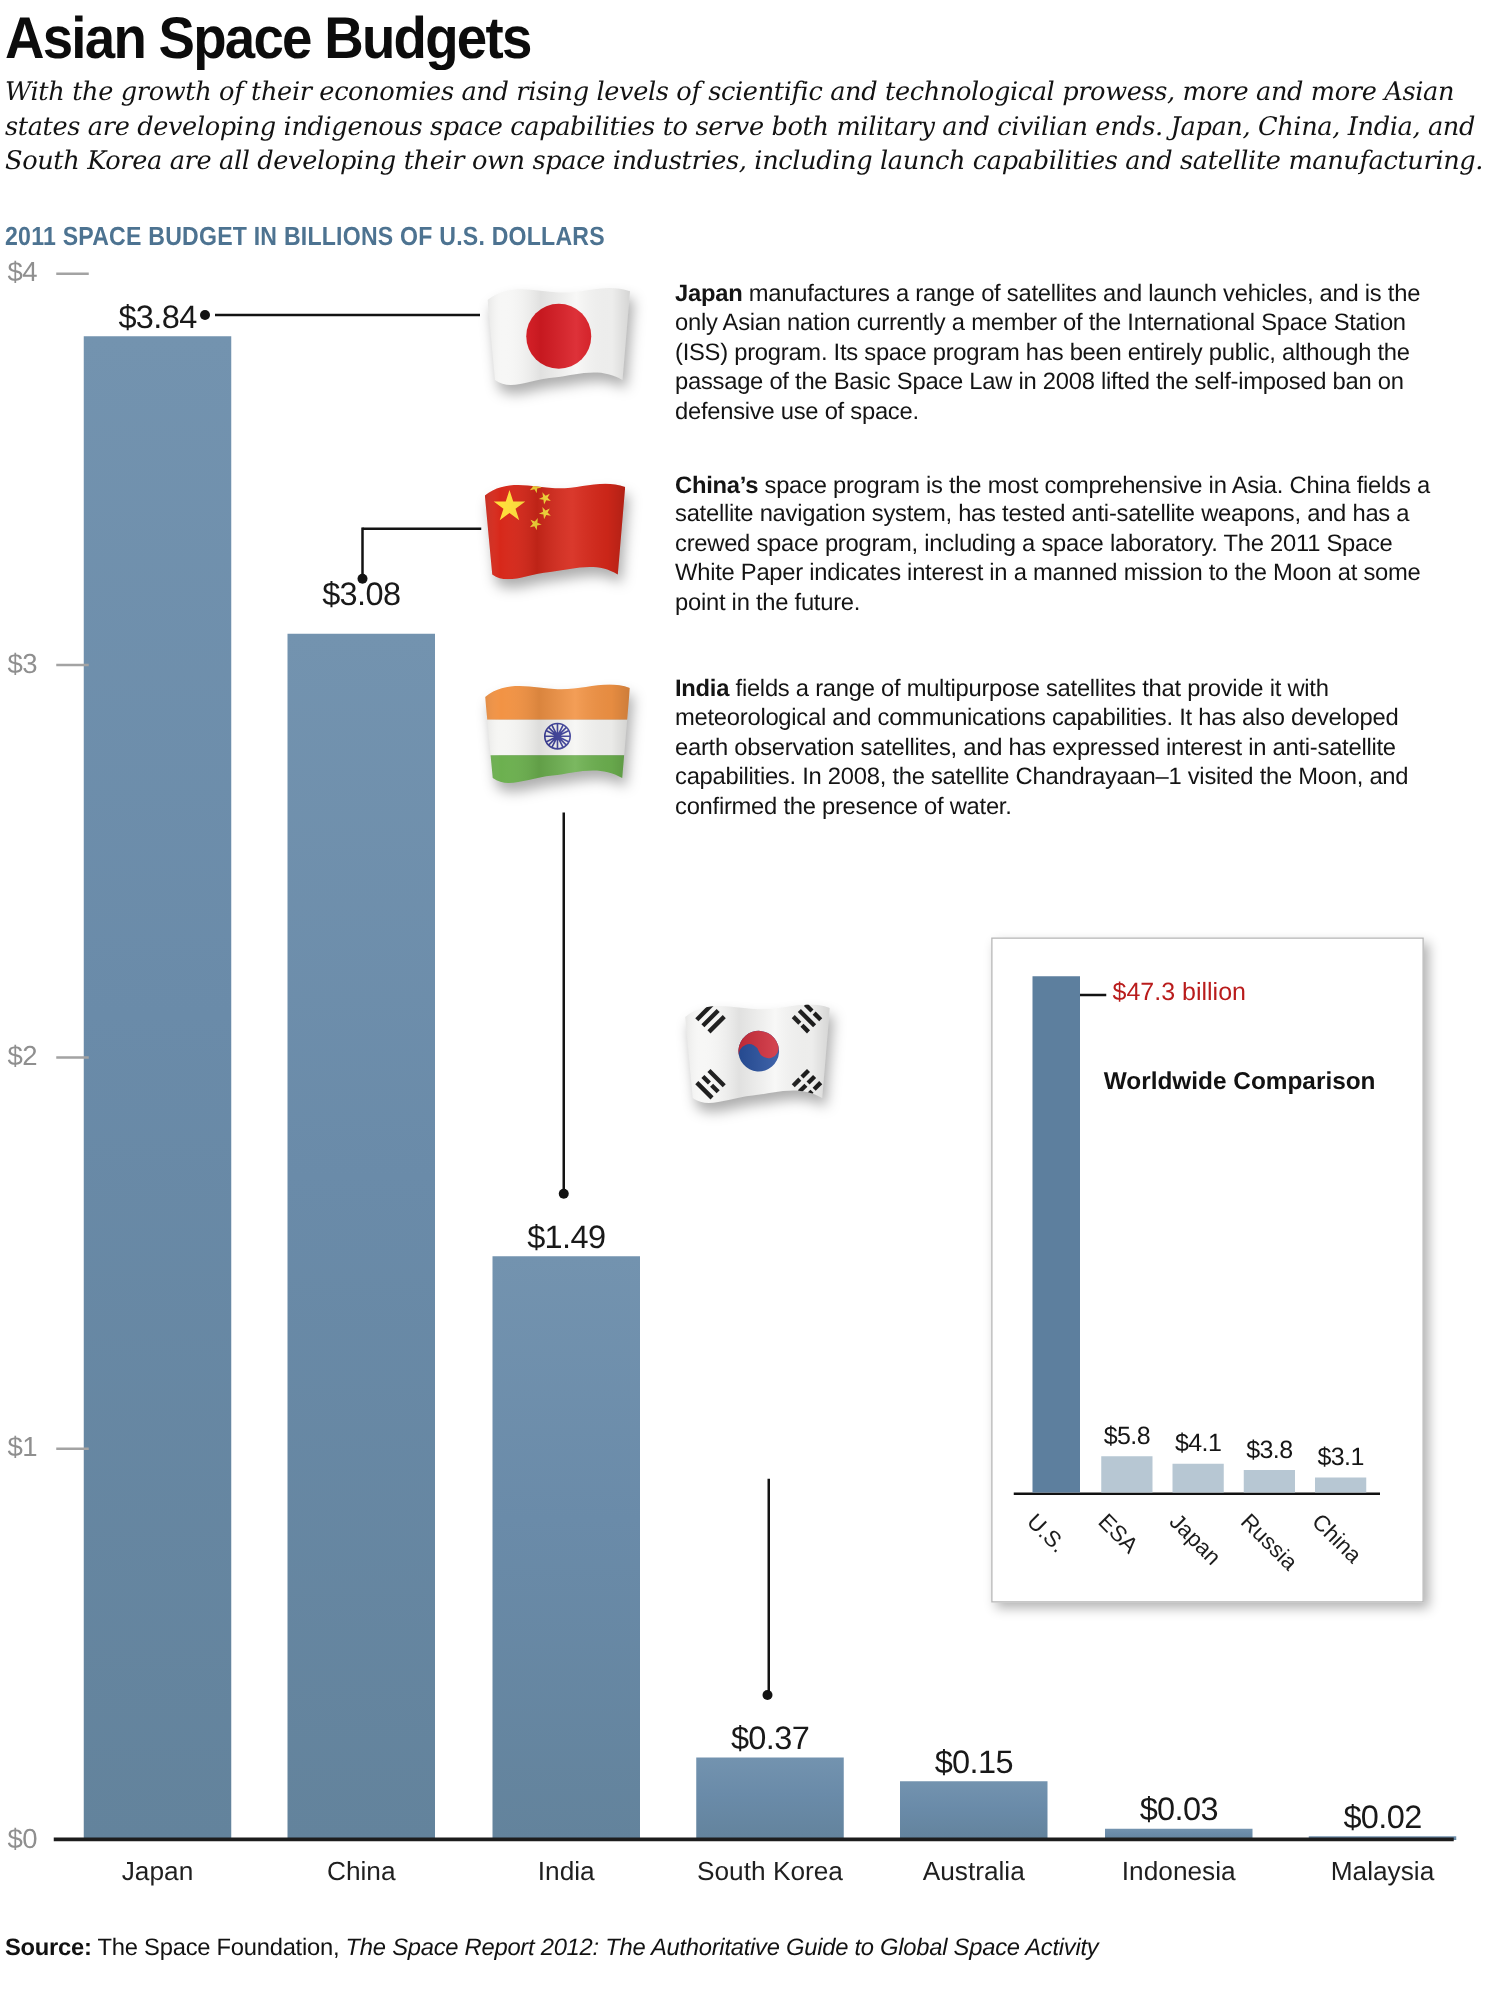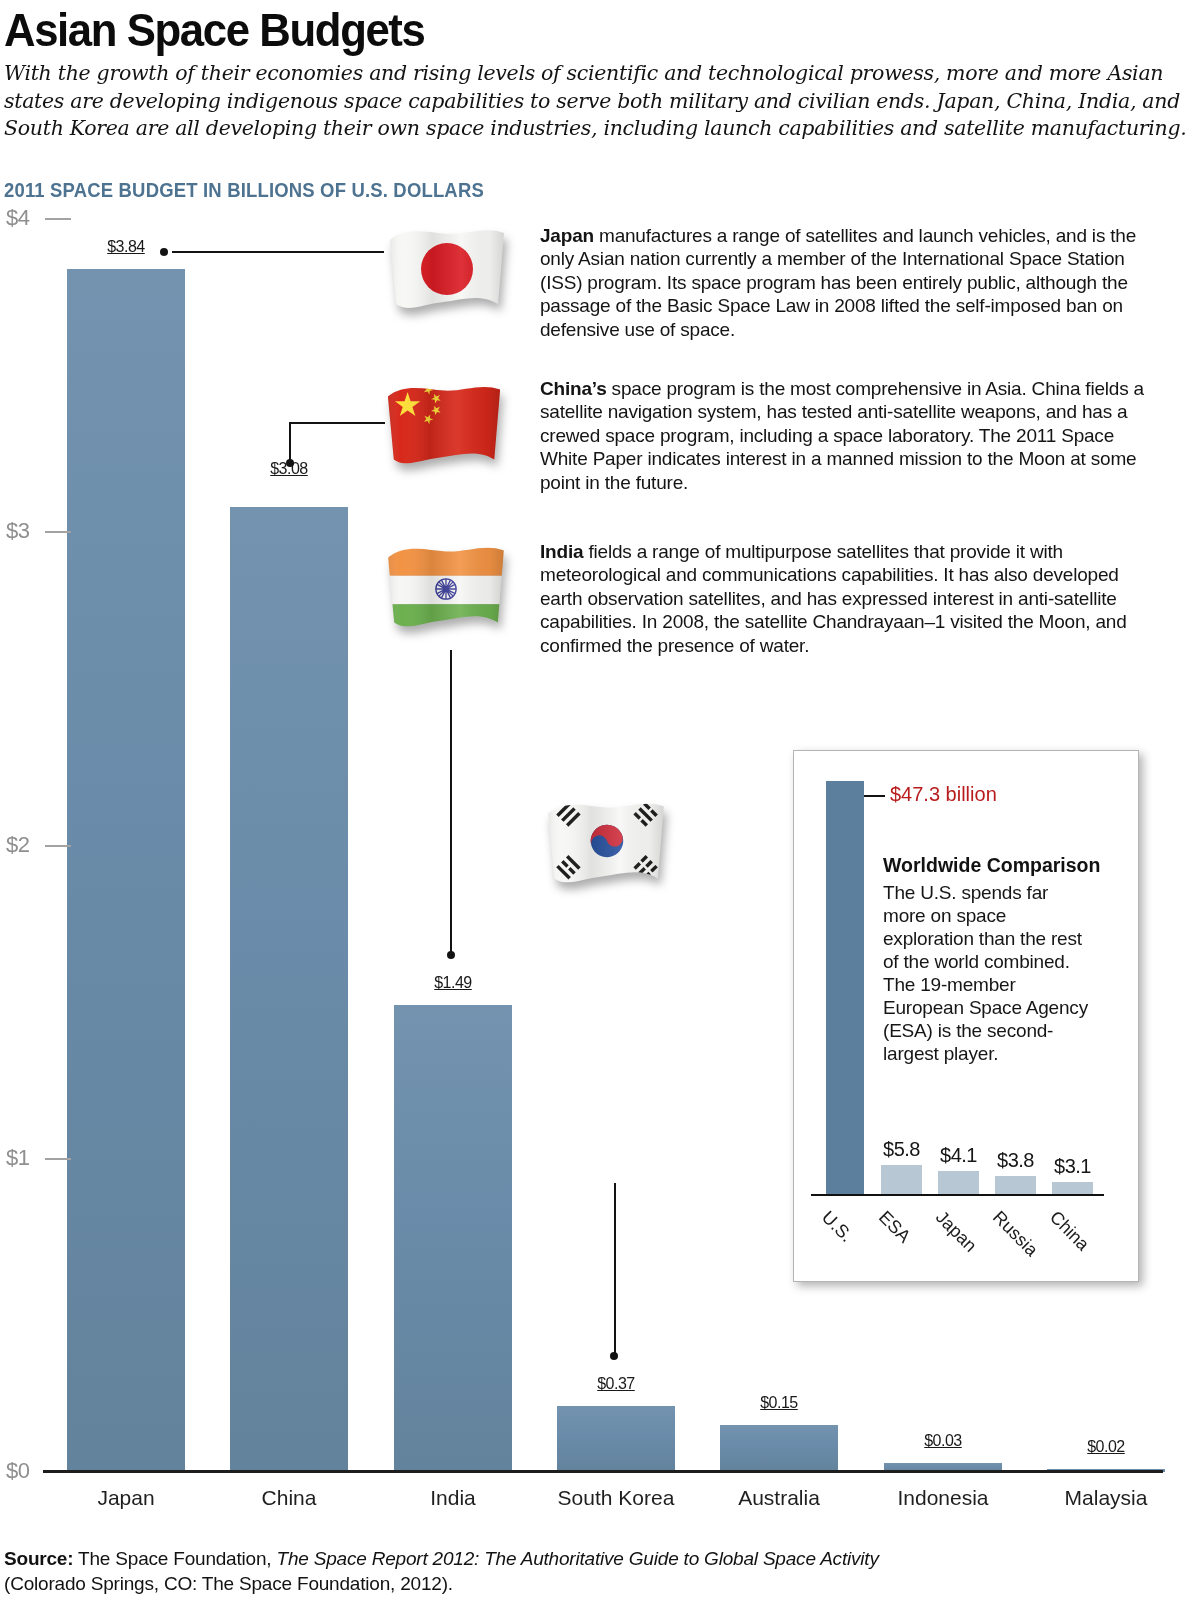--- a/index.html
+++ b/index.html
@@ -10,21 +10,21 @@
          letter-spacing:-1.5px;color:#0c0c0c;transform:scaleX(.93);
          transform-origin:left top;white-space:nowrap;}
   .intro{position:absolute;left:4px;top:60px;width:1192px;
          font-family:"DejaVu Serif",serif;font-style:italic;font-size:20.5px;
          line-height:27.5px;letter-spacing:-.3px;color:#131313;white-space:pre-line;}
   .chart-label{position:absolute;left:4px;top:178px;font-size:21px;font-weight:700;
          color:#4d7391;transform:scaleX(.88);transform-origin:left top;
          white-space:nowrap;letter-spacing:.2px;}
 
   .main-bar{position:absolute;background:linear-gradient(180deg,#7393af,#6a8ba9 45%,#63839c);}
-  .value-label{position:absolute;font-size:16px;letter-spacing:-.5px;color:#191919;text-align:center;text-decoration:underline;}
+  .value-label{position:absolute;font-size:26px;letter-spacing:-.5px;color:#191919;text-align:center;}
   .cat-label{position:absolute;font-size:21px;color:#1f1f1f;text-align:center;}
   .ytick-label{position:absolute;font-size:22px;color:#8f8f8f;letter-spacing:-.5px;}
   .ytick-dash{position:absolute;width:26px;height:2px;background:#a3a3a3;}
   .baseline{position:absolute;left:43px;top:1470px;width:1120px;height:3px;background:#1d1d1d;}
 
   .lline{position:absolute;background:#131313;}
   .ldot{position:absolute;width:8px;height:8px;border-radius:50%;background:#131313;}
 
   .note{position:absolute;font-size:19px;line-height:23.4px;letter-spacing:-.2px;
         color:#141414;white-space:pre-line;}
@@ -250,40 +250,32 @@
 meteorological and communications capabilities. It has also developed
 earth observation satellites, and has expressed interest in anti-satellite
 capabilities. In 2008, the satellite Chandrayaan–1 visited the Moon, and
 confirmed the presence of water.</span></div>
 
   <div class="inset" id="inset-chart">
     <div class="ldot" style="left:57px;top:41px;"></div>
     <div class="lline" style="left:65px;top:44px;width:26px;height:2px;"></div>
     <div class="us-label">$47.3 billion</div>
     <div class="inset-heading">Worldwide Comparison</div>
-    <div class="inset-body">The U.S. spends far
-more on space
-exploration than the rest
-of the world combined.
-The 19-member
-European Space Agency
-(ESA) is the second-
-largest player.</div>
     <div class="inset-axis"></div>
   <div class="inset-bar us" style="left: 32px; top: 30px; width: 38px; height: 413px;"></div>
       <div class="inset-rot" style="left: 38px; top: 456px;">U.S.</div>
       <div class="inset-bar small" style="left: 87px; top: 414px; width: 41px; height: 29px;"></div>
       <div class="inset-vlabel" style="left: 67.5px; top: 387px; width: 80px;">$5.8</div>
       <div class="inset-rot" style="left: 94.5px; top: 456px;">ESA</div>
       <div class="inset-bar small" style="left: 144px; top: 420px; width: 41px; height: 23px;"></div>
       <div class="inset-vlabel" style="left: 124.5px; top: 393px; width: 80px;">$4.1</div>
       <div class="inset-rot" style="left: 151.5px; top: 456px;">Japan</div>
       <div class="inset-bar small" style="left: 201px; top: 425px; width: 41px; height: 18px;"></div>
       <div class="inset-vlabel" style="left: 181.5px; top: 398px; width: 80px;">$3.8</div>
       <div class="inset-rot" style="left: 208.5px; top: 456px;">Russia</div>
       <div class="inset-bar small" style="left: 258px; top: 431px; width: 41px; height: 12px;"></div>
       <div class="inset-vlabel" style="left: 238.5px; top: 404px; width: 80px;">$3.1</div>
       <div class="inset-rot" style="left: 265.5px; top: 456px;">China</div>
     </div>
 
-  <div class="source"><b>Source:</b><span> The Space Foundation, </span><i>The Space Report 2012: The Authoritative Guide to Global Space Activity</i><br><span>(Colorado Springs, CO: The Space Foundation, 2012).</span></div>
+  <div class="source"><b>Source:</b><span> The Space Foundation, </span><i>The Space Report 2012: The Authoritative Guide to Global Space Activity</i><br></div>
 
 </div>
 
 </body></html>

